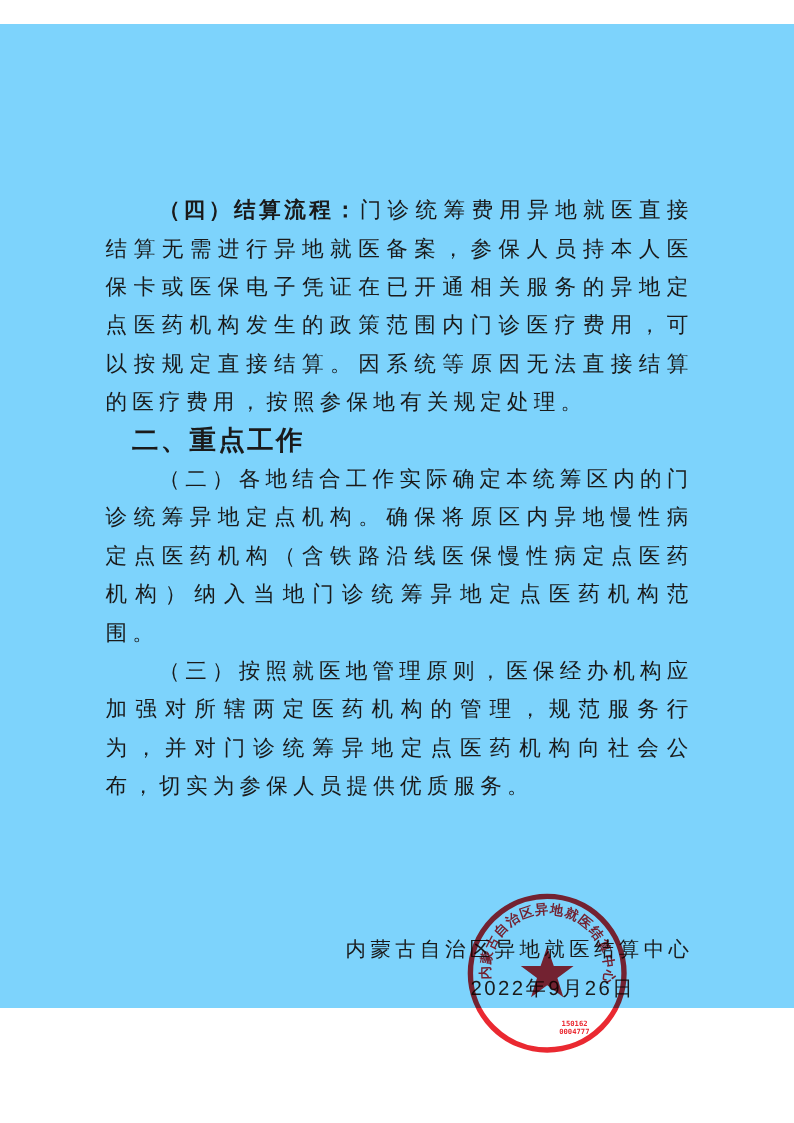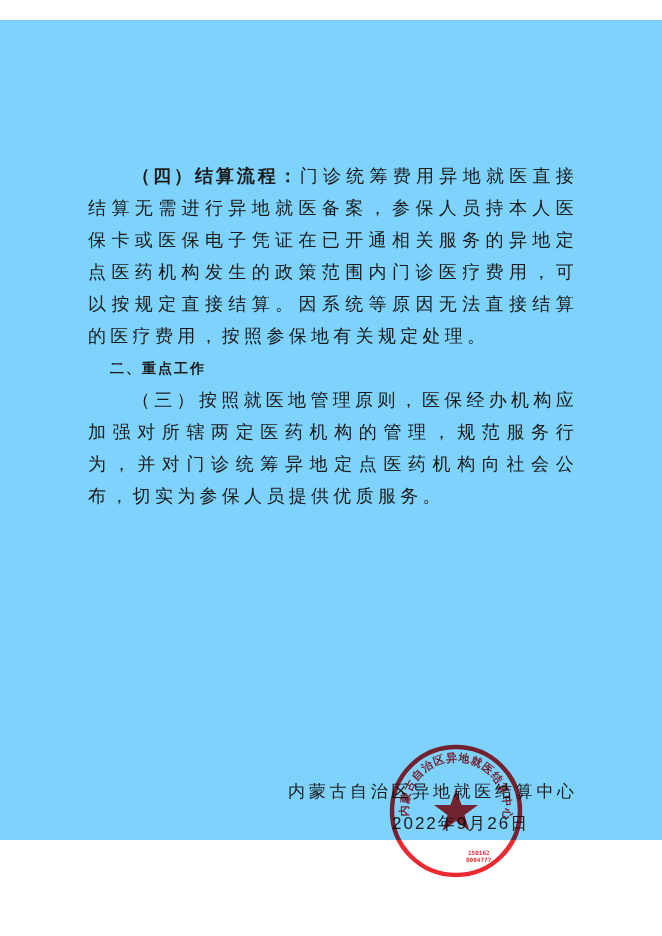--- a/index.html
+++ b/index.html
@@ -3,34 +3,35 @@
 <meta charset="utf-8">
 <style>
   html, body { margin:0; padding:0; background:#ffffff; }
   body { width:662px; height:936px; position:relative; overflow:hidden;
          font-family:"DejaVu Serif","Liberation Serif",serif; color:#1a1a1a; }
   .page { position:absolute; left:0; top:0; width:662px; height:820px; background:#7dd3fc;margin-top:20px; }
   .body-text { position:absolute; left:88px; top:140px; width:490px; }
   .para { margin:0; font-size:18px; line-height:32px; letter-spacing:4.3px;
           text-indent:44px; text-align:justify; word-break:break-all; }
   .para b { font-family:"DejaVu Sans","Liberation Sans",sans-serif; font-weight:bold; letter-spacing:2px; }
-  .heading { margin:0; font-size:14px; line-height:32px; text-indent:22px;
+  .heading { margin:0; font-size:22px; line-height:32px; text-indent:22px;
              font-family:"DejaVu Sans","Liberation Sans",sans-serif; font-weight:bold; letter-spacing:2px; }
   .sig { position:absolute; left:288px; top:760px; font-size:17px; letter-spacing:3.7px; white-space:nowrap; }
   .date { position:absolute; left:392px; top:792px; font-size:17px; letter-spacing:2px; white-space:nowrap;
           font-family:"Liberation Sans","DejaVu Sans",sans-serif; }
   .stamp { position:absolute; left:388px; top:723px; width:136px; height:136px; opacity:0.9; mix-blend-mode:multiply; }
 </style>
 </head>
 <body>
 
 <div class="page">
   <div class="body-text">
     <p class="para"><b>（四）结算流程：</b><span>门诊统筹费用异地就医直接结算无需进行异地就医备案，参保人员持本人医保卡或医保电子凭证在已开通相关服务的异地定点医药机构发生的政策范围内门诊医疗费用，可以按规定直接结算。因系统等原因无法直接结算的医疗费用，按照参保地有关规定处理。</span></p>
     <p class="heading">二、重点工作</p>
+    <p class="para">（二）各地结合工作实际确定本统筹区内的门诊统筹异地定点机构。确保将原区内异地慢性病定点医药机构（含铁路沿线医保慢性病定点医药机构）纳入当地门诊统筹异地定点医药机构范围。</p>
     <p class="para">（三）按照就医地管理原则，医保经办机构应加强对所辖两定医药机构的管理，规范服务行为，并对门诊统筹异地定点医药机构向社会公布，切实为参保人员提供优质服务。</p>
   </div>
 
   <div class="sig">内蒙古自治区异地就医结算中心</div>
   <div class="date">2022年9月26日</div>
 
   <svg class="stamp" viewBox="0 0 136 136">
     <defs>
       <path id="arcTop" d="M 22 80 A 48 48 0 1 1 114 80"></path>
     </defs>

